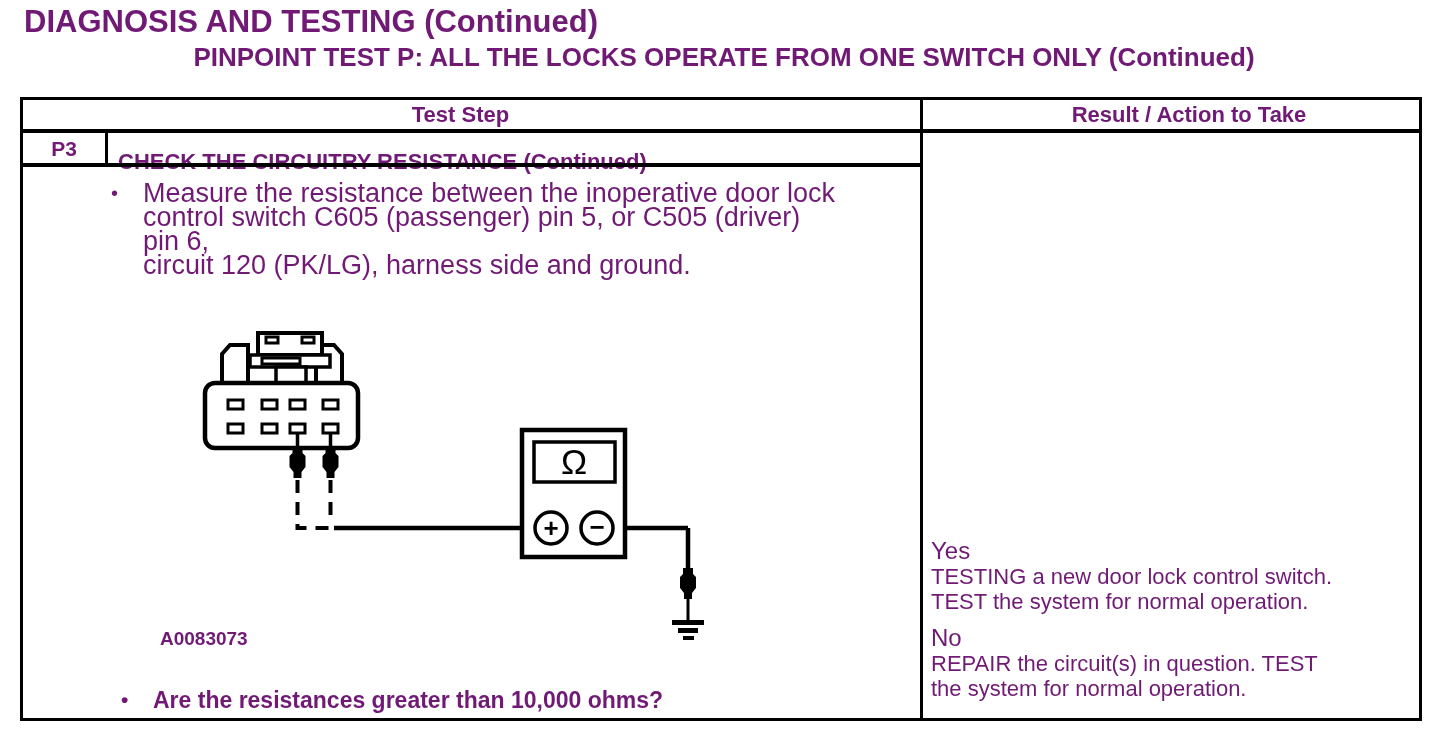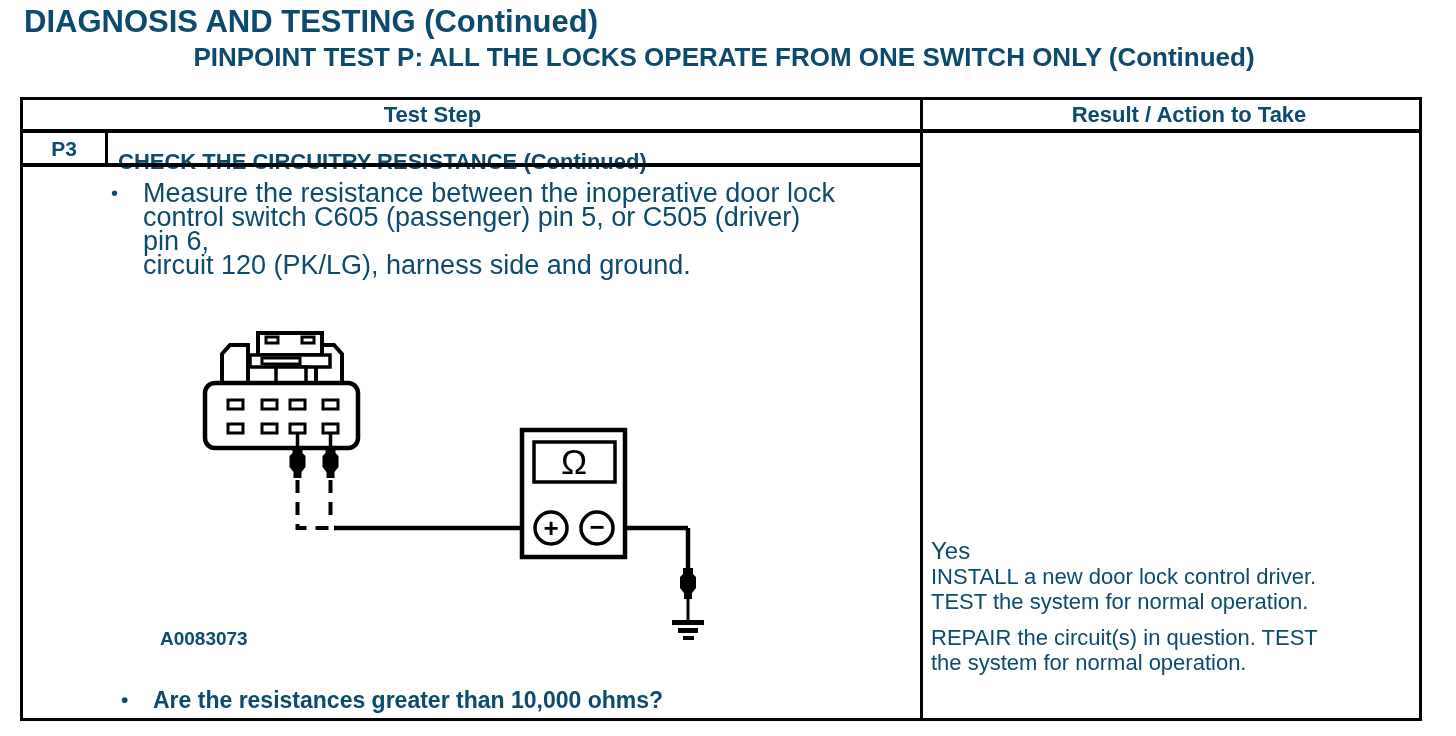--- a/index.html
+++ b/index.html
@@ -1,36 +1,36 @@
 <!DOCTYPE html>
 <html><head>
 <meta charset="utf-8">
 <style>
   html,body { margin:0; padding:0; background:#ffffff; }
   .page {
     position:relative; width:1456px; height:736px; overflow:hidden;
-    background:#ffffff; color:#0c4a6e;
+    background:#ffffff; color:#701a75;
     font-family:"Liberation Sans", sans-serif;
   }
   .h1 {
     position:absolute; left:24px; top:4px;
     font-size:31px; font-weight:bold; white-space:nowrap;
   }
   .h2 {
     position:absolute; left:0; top:42px; width:1448px; text-align:center;
     font-size:26px; font-weight:bold; white-space:nowrap;
   }
   .tbl {
     position:absolute; left:20px; top:97px; width:1396px; height:618px;
     border:3px solid #000;
   }
   .col-divider { position:absolute; left:897px; top:0; width:3px; height:100%; background:#000; }
   .th { position:absolute; top:0; height:29px; display:flex; align-items:center; justify-content:center;
         font-weight:bold; font-size:22px; }
-  .th-left  { left:0; width:819px; }
+  .th-left  { left:0; width:819px;padding-left:28px; }
   .th-right { left:900px; width:532px; }
   .header-rule { position:absolute; left:0; top:29px; width:100%; height:4px; background:#000; }
   .p3-cell {
     position:absolute; left:0; top:33px; width:82px; height:32px;
     border-right:3px solid #000; display:flex; align-items:center; justify-content:center;
     font-weight:bold; font-size:21px;
   }
   .step-title {
     position:absolute; left:95px; top:33px; width:790px; height:30px;
     display:flex; align-items:center; font-weight:bold; font-size:22px; white-space:nowrap;margin-top:14px;
@@ -153,23 +153,24 @@
       <div class="bullet q">
         <span class="marker">•</span>
         <div class="txt">Are the resistances greater than 10,000 ohms?</div>
       </div>
 
     </div>
 
     <div class="results">
       <div class="result-block">
         <div class="result-answer">Yes</div>
-        <div class="result-action pre">INSTALL a new door lock control driver.
+        <div class="result-action pre">TESTING a new door lock control switch.
 TEST the system for normal operation.</div>
       </div>
       <div class="result-block">
+        <div class="result-answer">No</div>
         <div class="result-action pre">REPAIR the circuit(s) in question. TEST
 the system for normal operation.</div>
       </div>
     </div>
 
   </div>
 </div>
 
 </body></html>

